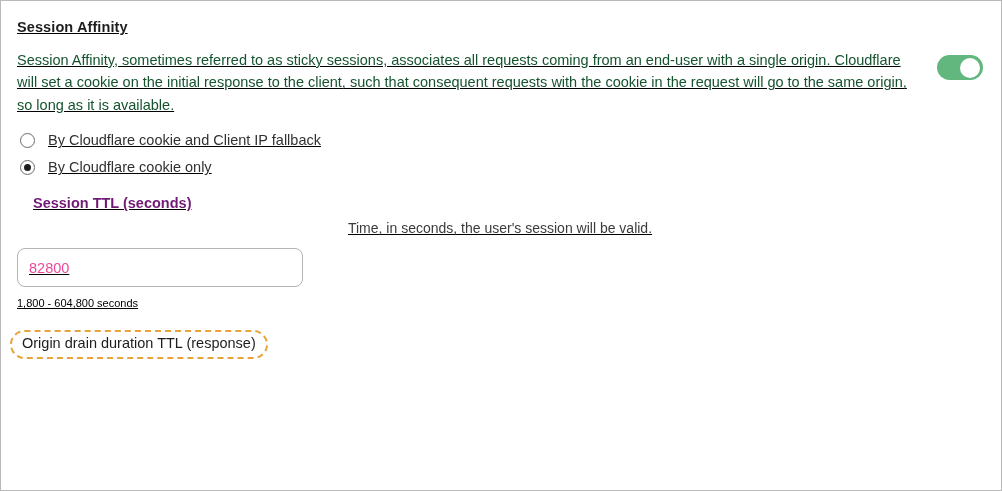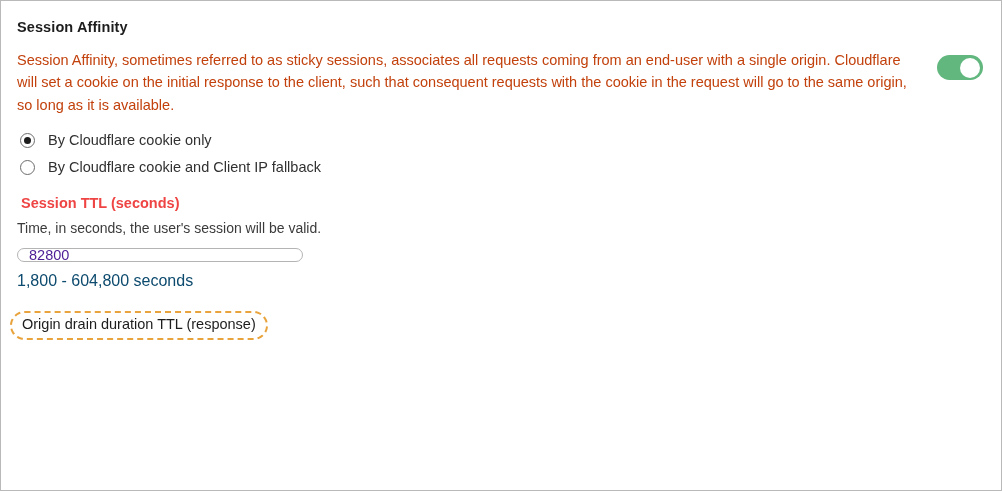--- a/index.html
+++ b/index.html
@@ -21,31 +21,32 @@
     overflow: hidden;
   }
   .panel {
     position: absolute;
     left: 0;
     top: 0;
     right: 0;
     bottom: 0;
     padding: 16px 18px 12px 16px;
     box-sizing: border-box;
+    text-decoration: underline;
   }
   .section-title {
     font-size: 14.5px;
     font-weight: bold;
     color: #1d1d1d;
     margin: 2px 0 14px 0;
     letter-spacing: 0.1px;
   }
   .desc {
     font-size: 14.5px;
-    color: #c2410c;
+    color: #14532d;
     line-height: 1.55;
     max-width: 895px;
     margin: 0 0 16px 0;
   }
   .toggle {
     position: absolute;
     right: 18px;
     top: 54px;
     width: 46px;
     height: 25px;
@@ -91,46 +92,47 @@
     background: #1d1d1d;
   }
   .radio-label {
     font-size: 14.5px;
     color: #313131;
     margin-left: 13px;
   }
   .field-label {
     font-size: 14.5px;
     font-weight: bold;
-    color: #ef4444;
-    margin: 20px 0 0 4px;
+    color: #701a75;
+    margin: 20px 0 0 16px;
   }
   .field-help {
     font-size: 14px;
     color: #3b3b3b;
     margin: 9px 0 0 0;
+    text-align: center;
   }
   .text-input {
     display: block;
     width: 286px;
-    height: 14px;
+    height: 39px;
     box-sizing: border-box;
     margin: 12px 0 0 0;
     padding: 0 11px;
     border: 1px solid #b4b4b4;
     border-radius: 8px;
     font-family: "Liberation Sans", sans-serif;
     font-size: 14.5px;
-    color: #4c1d95;
+    color: #ec4899;
     background: #fff;
     outline: none;
   }
   .range-hint {
-    font-size: 16px;
-    color: #0c4a6e;
+    font-size: 11px;
+    color: #000000;
     margin: 10px 0 0 0;
   }
   .highlight-label {
     position: relative;
     display: inline-block;
     margin: 21px 0 0 0;
     padding: 4px 10px 5px 10px;
     font-size: 14.5px;
     color: #1d1d1d;
     border: 2px dashed #e8a33d;
@@ -148,27 +150,27 @@
 
     <div class="section-title">Session Affinity</div>
 
     <p class="desc">Session Affinity, sometimes referred to as sticky sessions, associates all requests coming from an end-user with a single origin. Cloudflare will set a cookie on the initial response to the client, such that consequent requests with the cookie in the request will go to the same origin, so long as it is available.</p>
 
     <div class="toggle">
       <div class="knob"></div>
     </div>
 
     <div class="radio-row">
-      <span class="radio checked"></span>
-      <span class="radio-label">By Cloudflare cookie only</span>
+      <span class="radio"></span>
+      <span class="radio-label">By Cloudflare cookie and Client IP fallback</span>
     </div>
 
     <div class="radio-row">
-      <span class="radio"></span>
-      <span class="radio-label">By Cloudflare cookie and Client IP fallback</span>
+      <span class="radio checked"></span>
+      <span class="radio-label">By Cloudflare cookie only</span>
     </div>
 
     <div class="field-label">Session TTL (seconds)</div>
     <div class="field-help">Time, in seconds, the user's session will be valid.</div>
     <input class="text-input" type="text" value="82800" style="">
     <div class="range-hint">1,800 - 604,800 seconds</div>
 
     <div class="highlight-label">Origin drain duration TTL (response)</div>
 
   </div>

